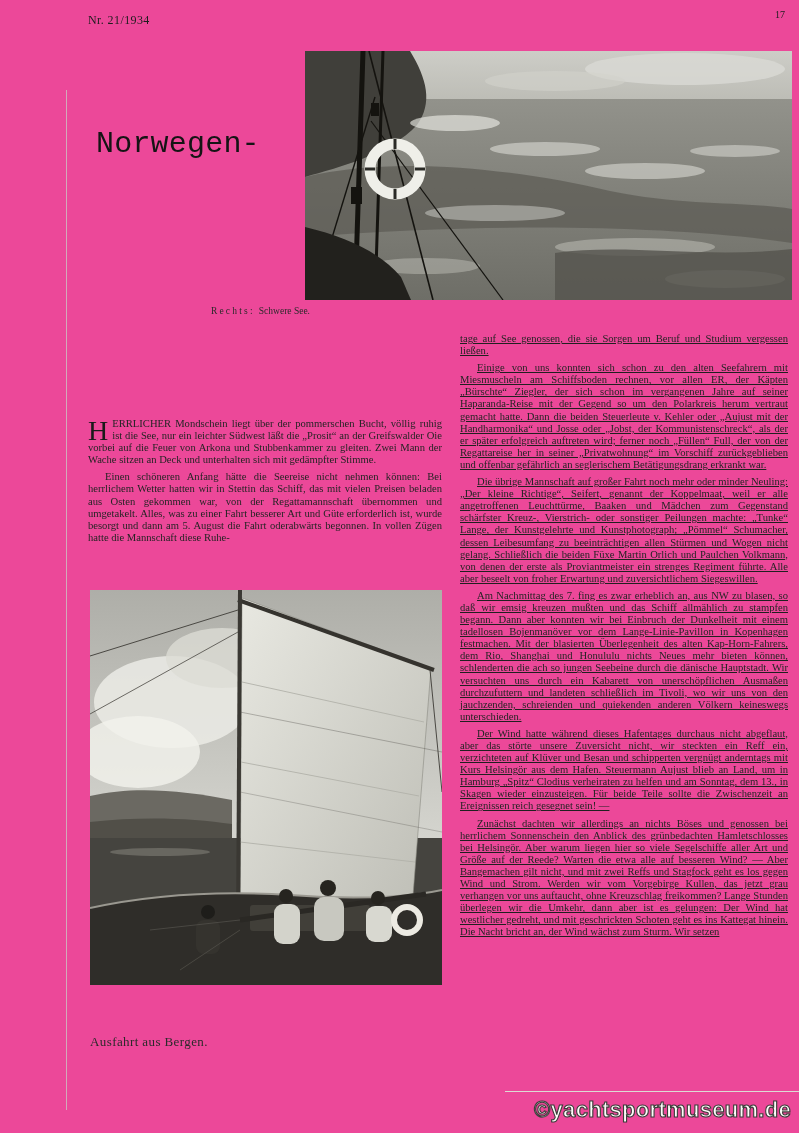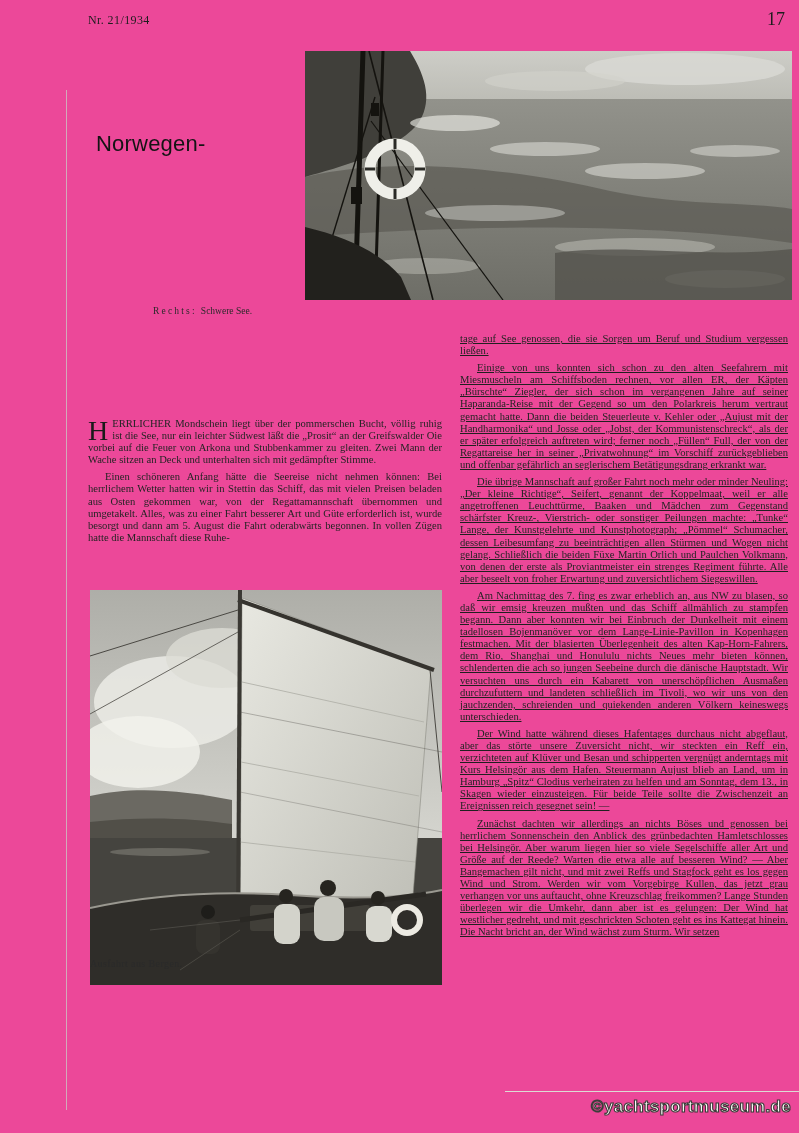--- a/index.html
+++ b/index.html
@@ -2,37 +2,37 @@
 <html><head>
 <meta charset="utf-8">
 <style>
   html,body{margin:0;padding:0;background:#e8e8e4;}
   .page{
     position:relative;width:799px;height:1133px;margin:0 auto;
     background:#ec4899;overflow:hidden;
     font-family:"Liberation Serif", serif;color:#202020;
   }
   .issue{position:absolute;left:88px;top:13px;font-size:12px;letter-spacing:.4px;color:#1d1d1d;}
-  .pageno{position:absolute;right:14px;top:9px;font-size:18px;color:#1d1d1d;}
+  .pageno{position:absolute;right:14px;top:9px;font-size:10px;color:#1d1d1d;}
   .left-rule{position:absolute;left:66px;top:90px;width:1px;height:1020px;background:#c9c9c4;opacity:.75;}
 
   .photo{position:absolute;margin:0;padding:0;line-height:0;}
   .photo svg{display:block;}
   .photo-top{left:305px;top:51px;width:487px;height:249px;}
   .photo-bottom{left:90px;top:590px;width:352px;height:395px;}
 
   .title{
     position:absolute;left:96px;top:121px;margin:0;width:260px;
-    font-family:Liberation Sans, sans-serif;font-weight:400;
-    font-size:22px;line-height:46px;letter-spacing:.2px;color:#141414;
+    font-family:Liberation Mono, monospace;font-weight:400;
+    font-size:30px;line-height:46px;letter-spacing:.2px;color:#141414;
   }
   .title .tl{display:block;white-space:nowrap;}
 
   .cap-top{
-    position:absolute;left:95px;top:306px;width:215px;text-align:center;
+    position:absolute;left:95px;top:306px;width:215px;text-align:right;
     font-size:9.5px;color:#2a2a2a;
   }
   .cap-top .spaced{letter-spacing:2.2px;margin-right:4px;}
 
   .intro{
     position:absolute;left:88px;top:334px;width:324px;margin:0;
     font-style:italic;font-weight:bold;font-size:11.2px;line-height:13.4px;
     text-align:justify;text-indent:22px;color:#242424;
   }
 
@@ -41,28 +41,28 @@
   .col-right{left:460px;top:333px;width:328px;text-decoration:underline;}
   .par{margin:0;font-size:10.6px;line-height:12.1px;text-align:justify;color:#242424;hyphens:none;}
   .par + .par{margin-top:5px;}
   .indent{text-indent:17px;}
   .dropcap{
     float:left;font-size:28px;line-height:23px;padding:1px 4px 0 0;color:#1a1a1a;
     font-family:"Liberation Serif", serif;
   }
 
   .cap-bottom{
-    position:absolute;left:90px;top:958px;width:352px;text-align:left;
-    font-size:10px;color:#2a2a2a;letter-spacing:.4px;
+    position:absolute;left:90px;top:1034px;width:352px;text-align:left;
+    font-size:13px;color:#2a2a2a;letter-spacing:.4px;
   }
 
   .scan-line{position:absolute;left:505px;top:1091px;width:294px;height:1px;background:#dddad4;}
   .watermark{
     position:absolute;right:8px;top:1097px;
-    font-family:"Liberation Sans", sans-serif;font-weight:700;font-size:17px;letter-spacing:.3px;
+    font-family:"Liberation Sans", sans-serif;font-weight:700;font-size:22px;letter-spacing:.3px;
     color:#fcfcf9;-webkit-text-stroke:1.1px #3c3c3a;text-shadow:0 0 1px rgba(60,60,58,.35);
   }
 </style>
 </head>
 <body>
 
 <div class="page">
 
   <div class="issue">Nr. 21/1934</div>
   <div class="pageno">17</div>

